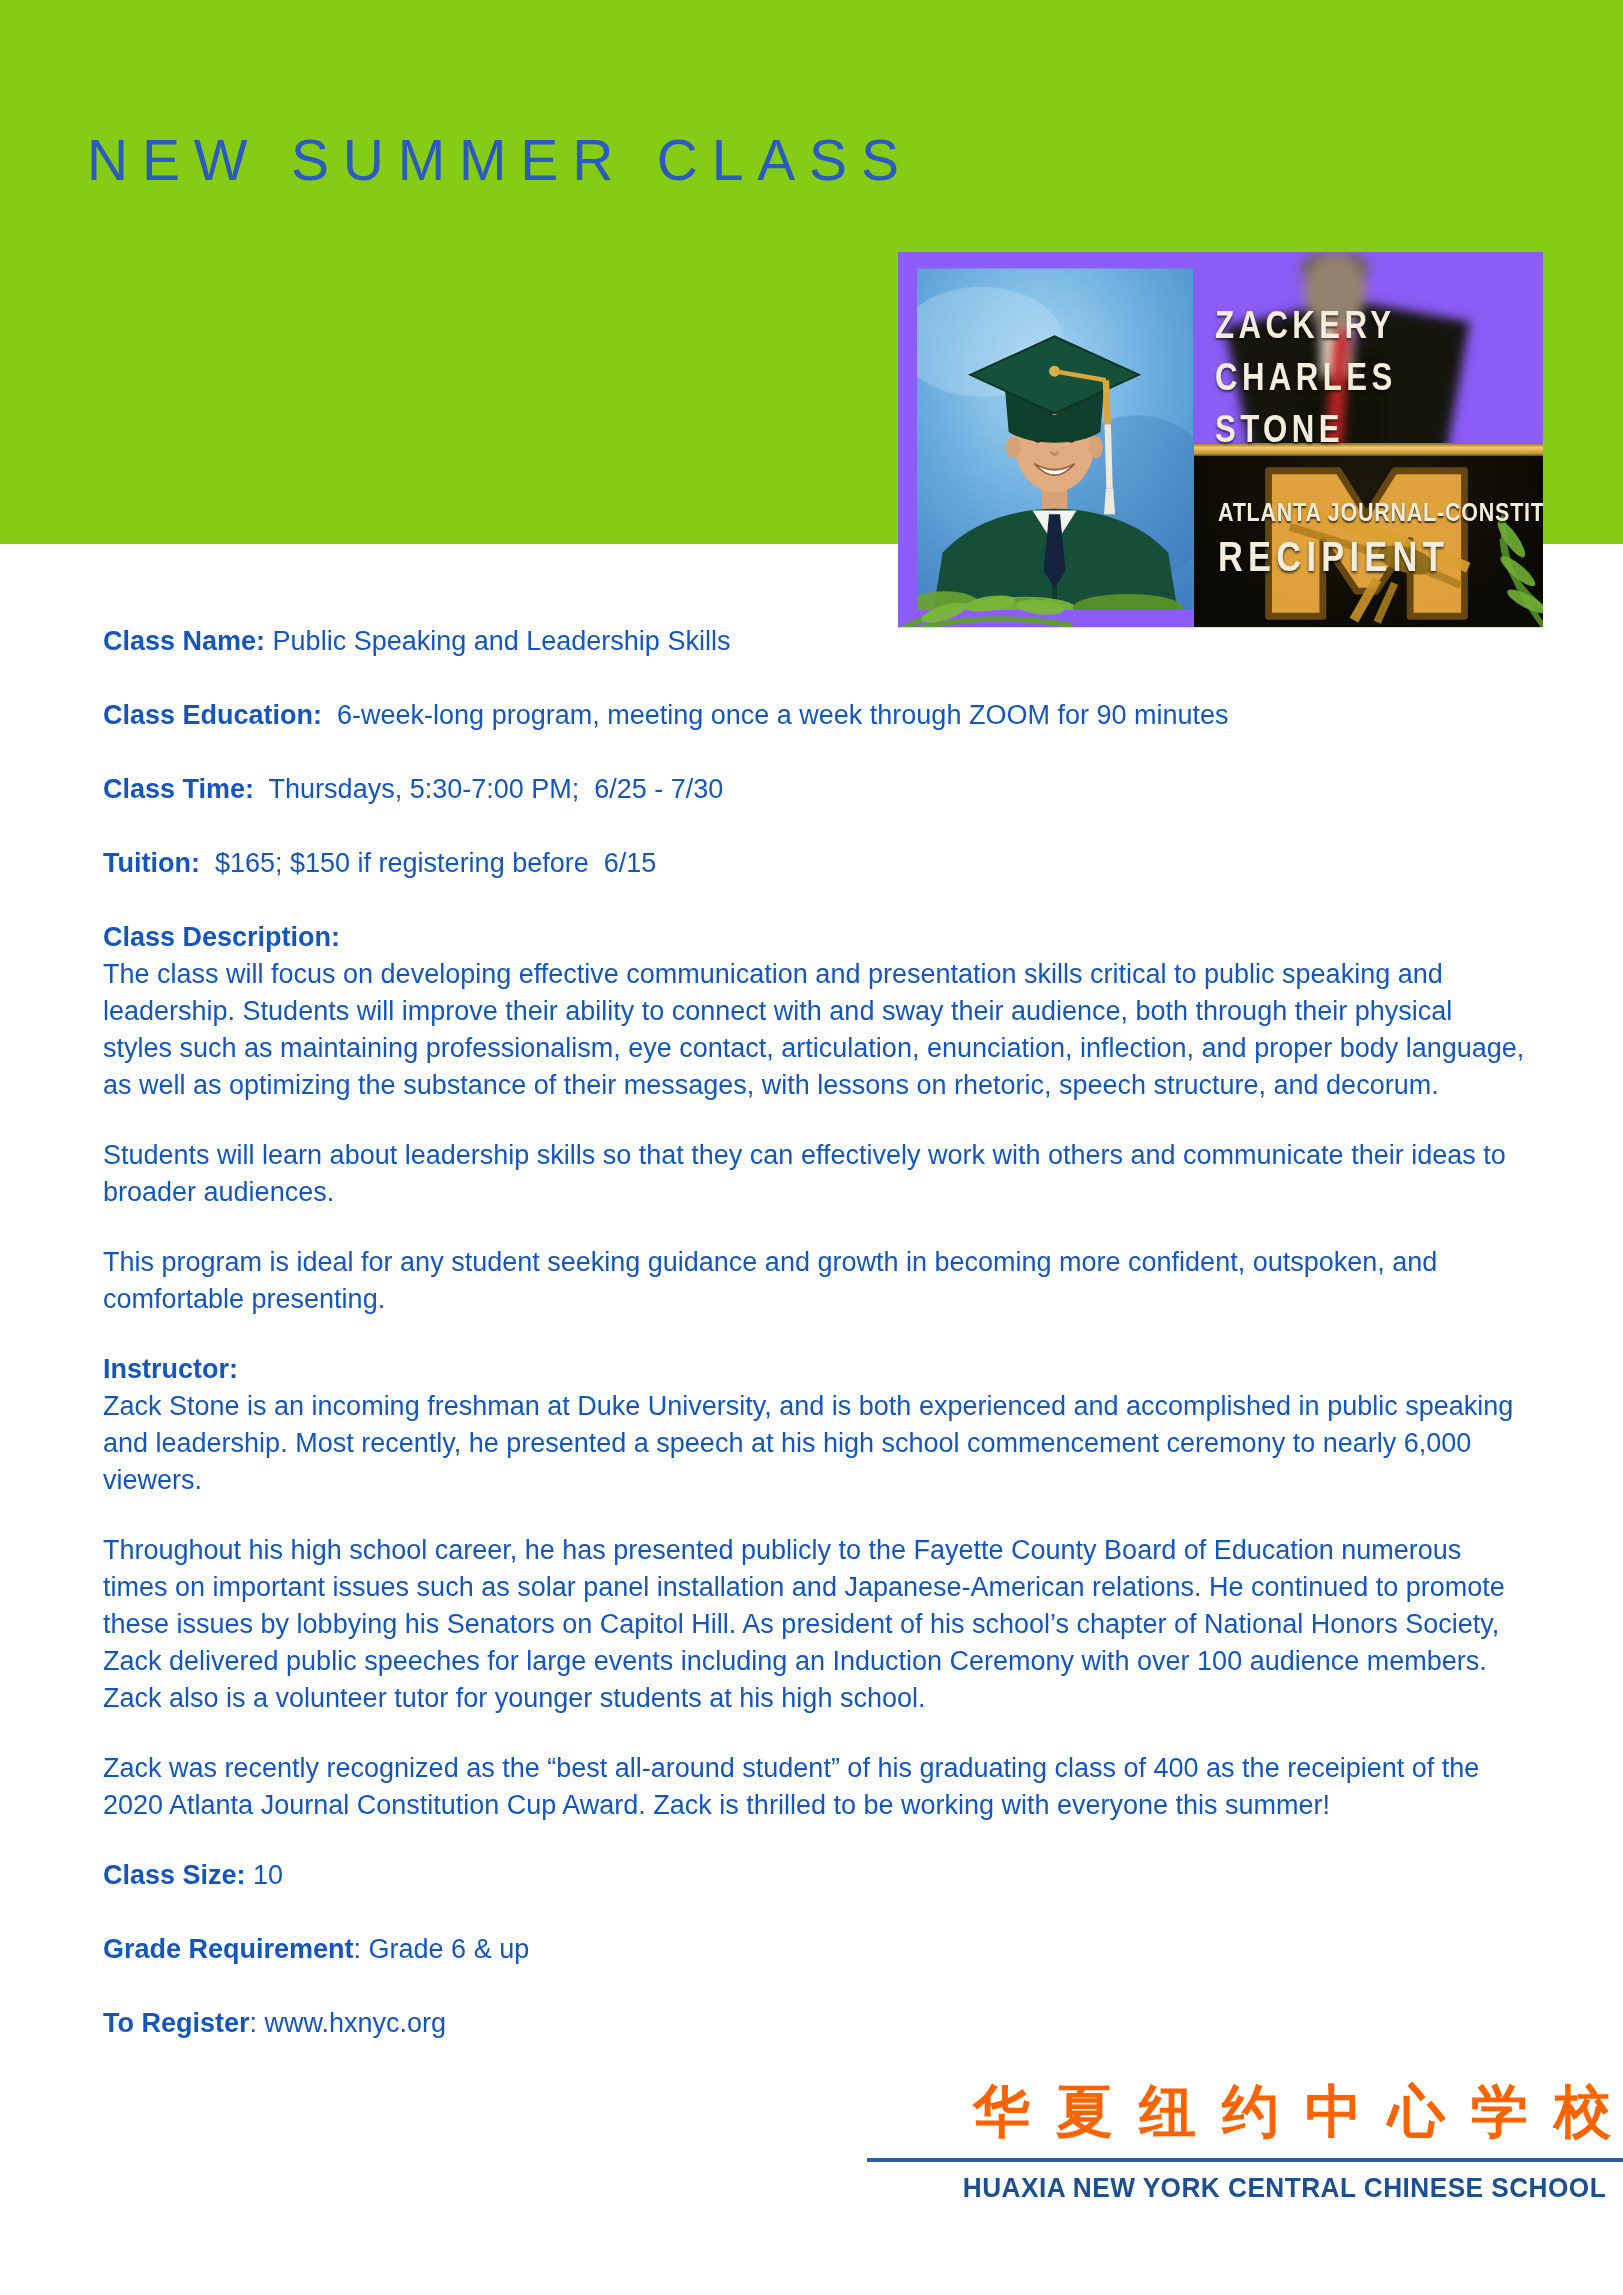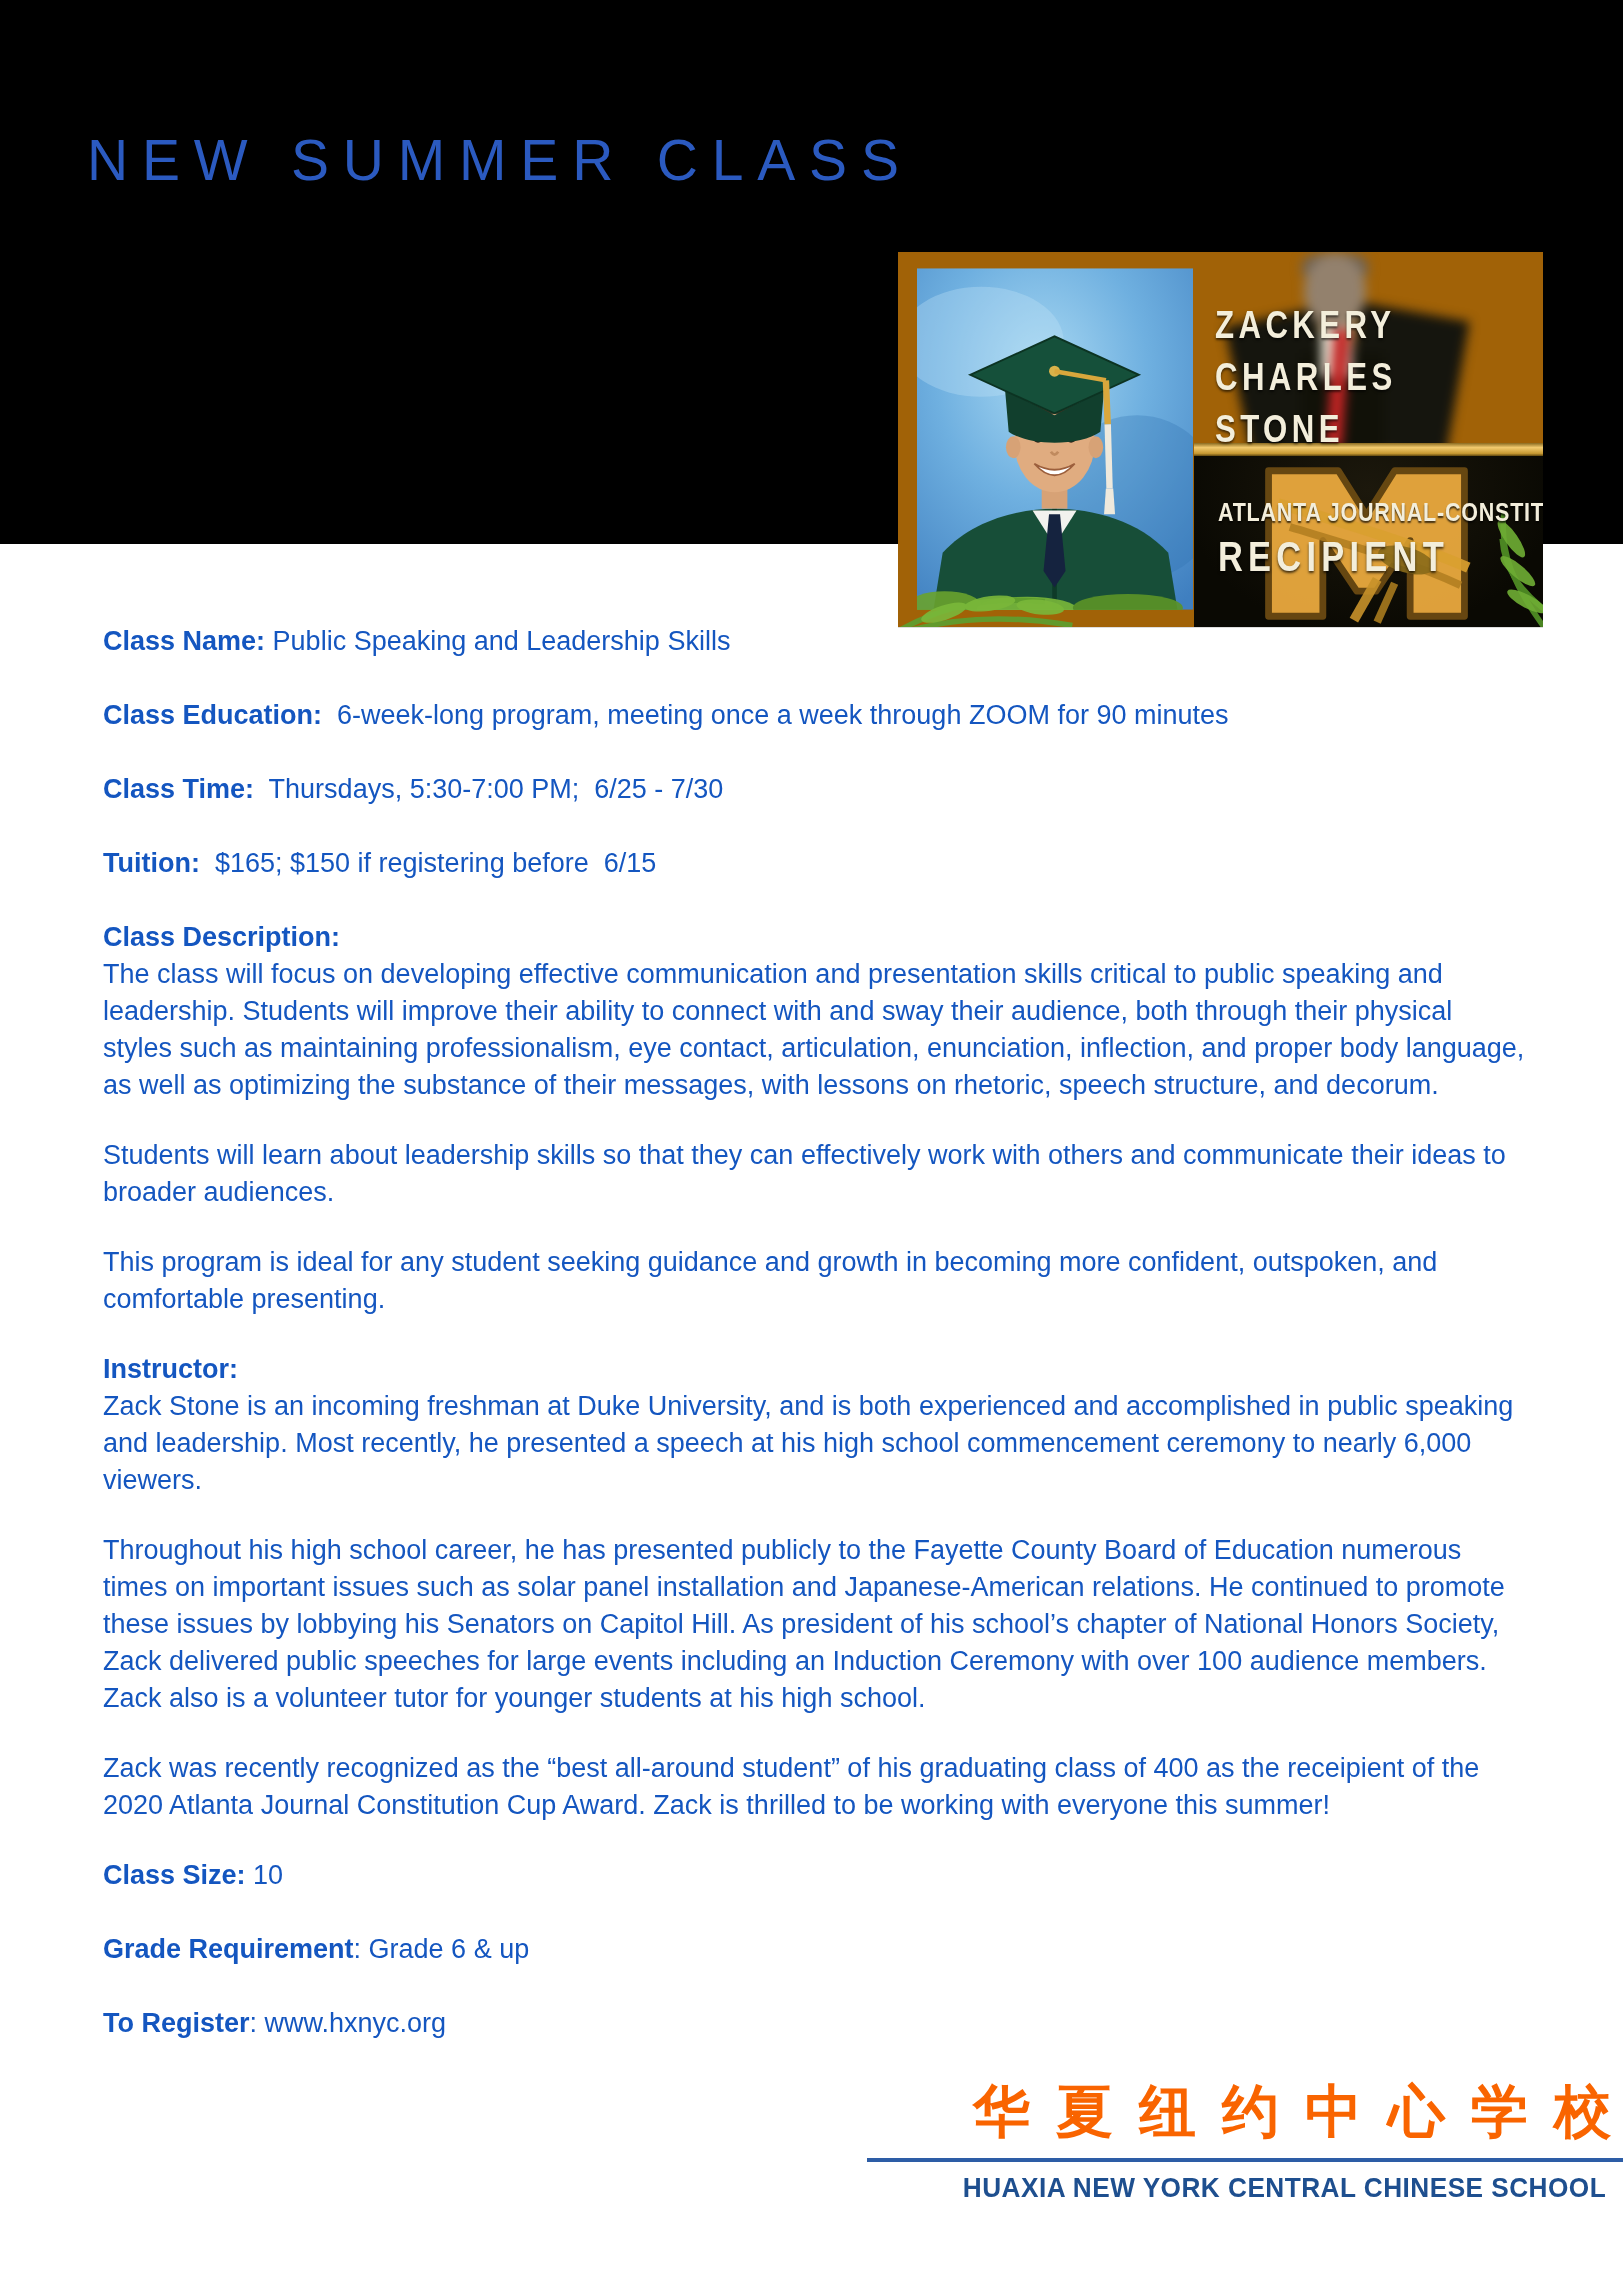--- a/index.html
+++ b/index.html
@@ -8,42 +8,42 @@
     position:relative;
     background:#ffffff;
     font-family:"Liberation Sans", sans-serif;
     overflow:hidden;
   }
 
   
   .hero {
     position:absolute; left:0; top:0;
     width:1624px; height:544px;
-    background:#000000;
+    background:#84cc16;
   }
   .hero-eyebrow {
     position:absolute; left:87px; top:127px;
     font-size:57px; font-weight:300;
     letter-spacing:13.8px;
     color:#2b5ac0;
     white-space:nowrap;
   }
   .hero-title {
     position:absolute; left:81px; top:246px;
     width:753px; text-align:center;
     font-size:84px; font-weight:bold;
     letter-spacing:2.8px; line-height:95px;
     color:#1b54c4;
   }
 
   
   .collage {
     position:absolute; left:898px; top:252px;
     width:645px; height:375px;
-    background:#a16207;
+    background:#8b5cf6;
     z-index:5;
     overflow:hidden;
     box-shadow:0 0.9px 0 rgba(0,0,0,.15);
   }
   .portrait {
     position:absolute; left:19px; top:15.6px;
     width:276px; height:342px;
   }
   .speaker-panel {
     position:absolute; left:296px; top:0;

